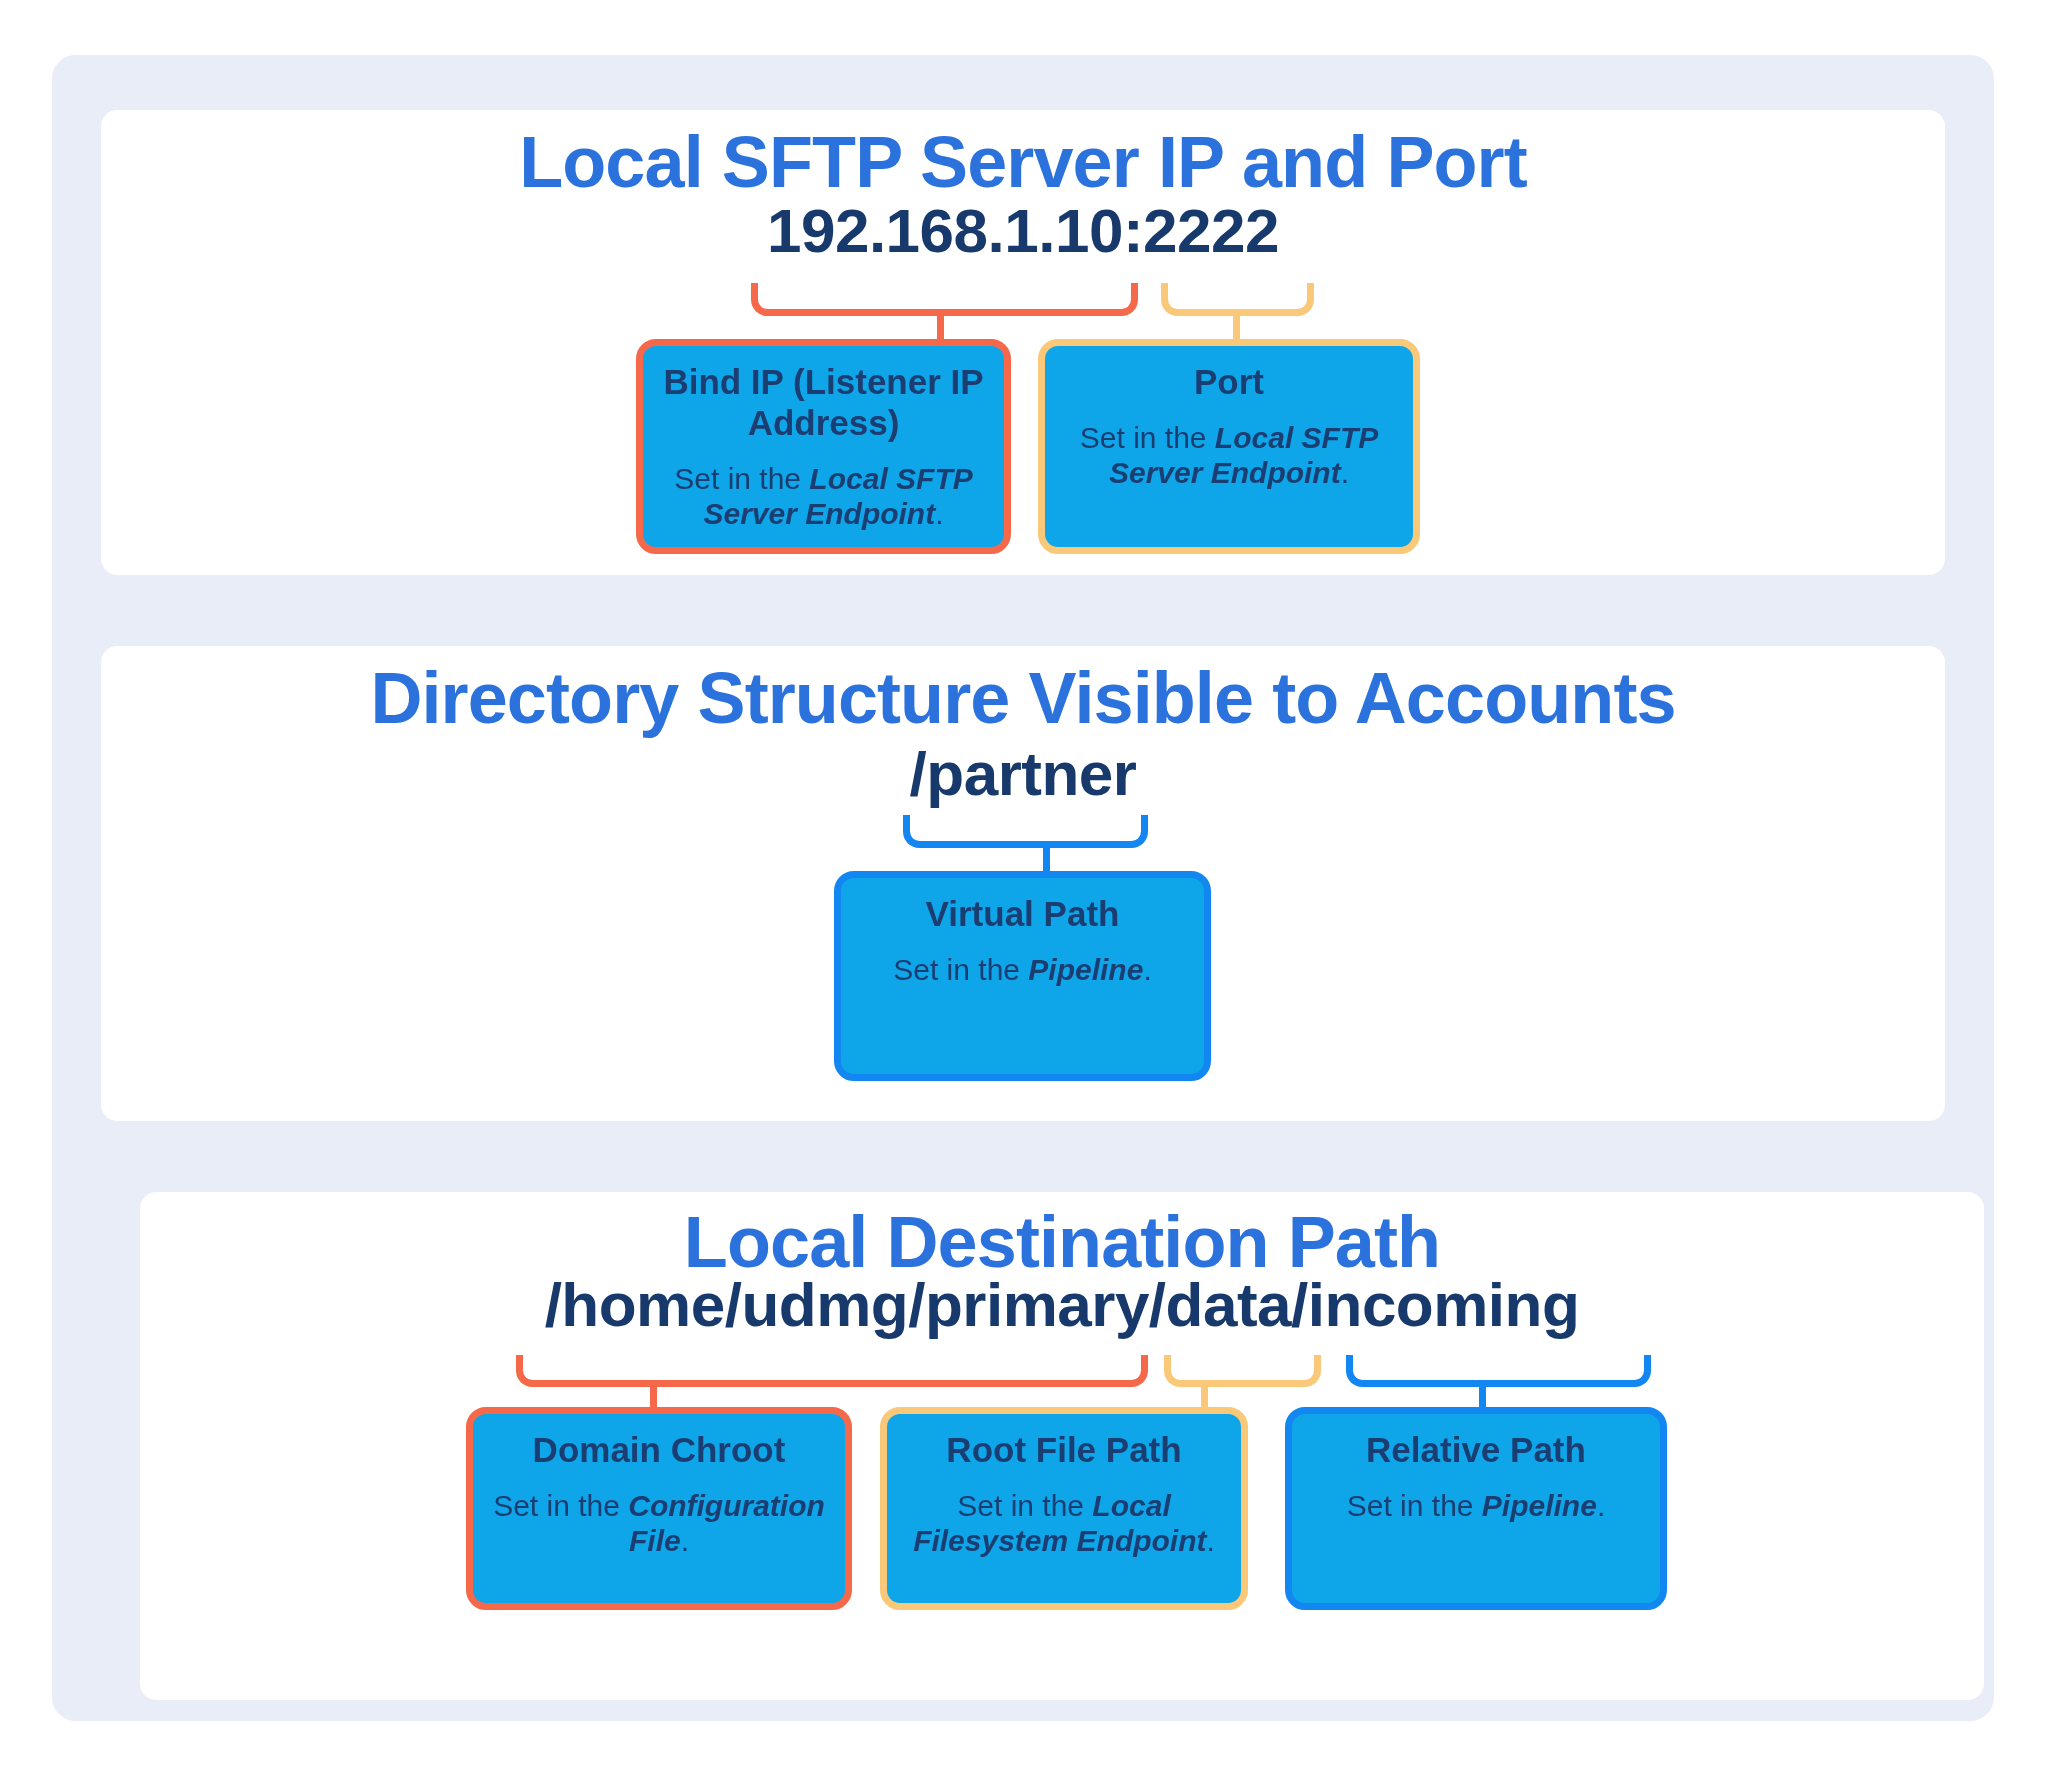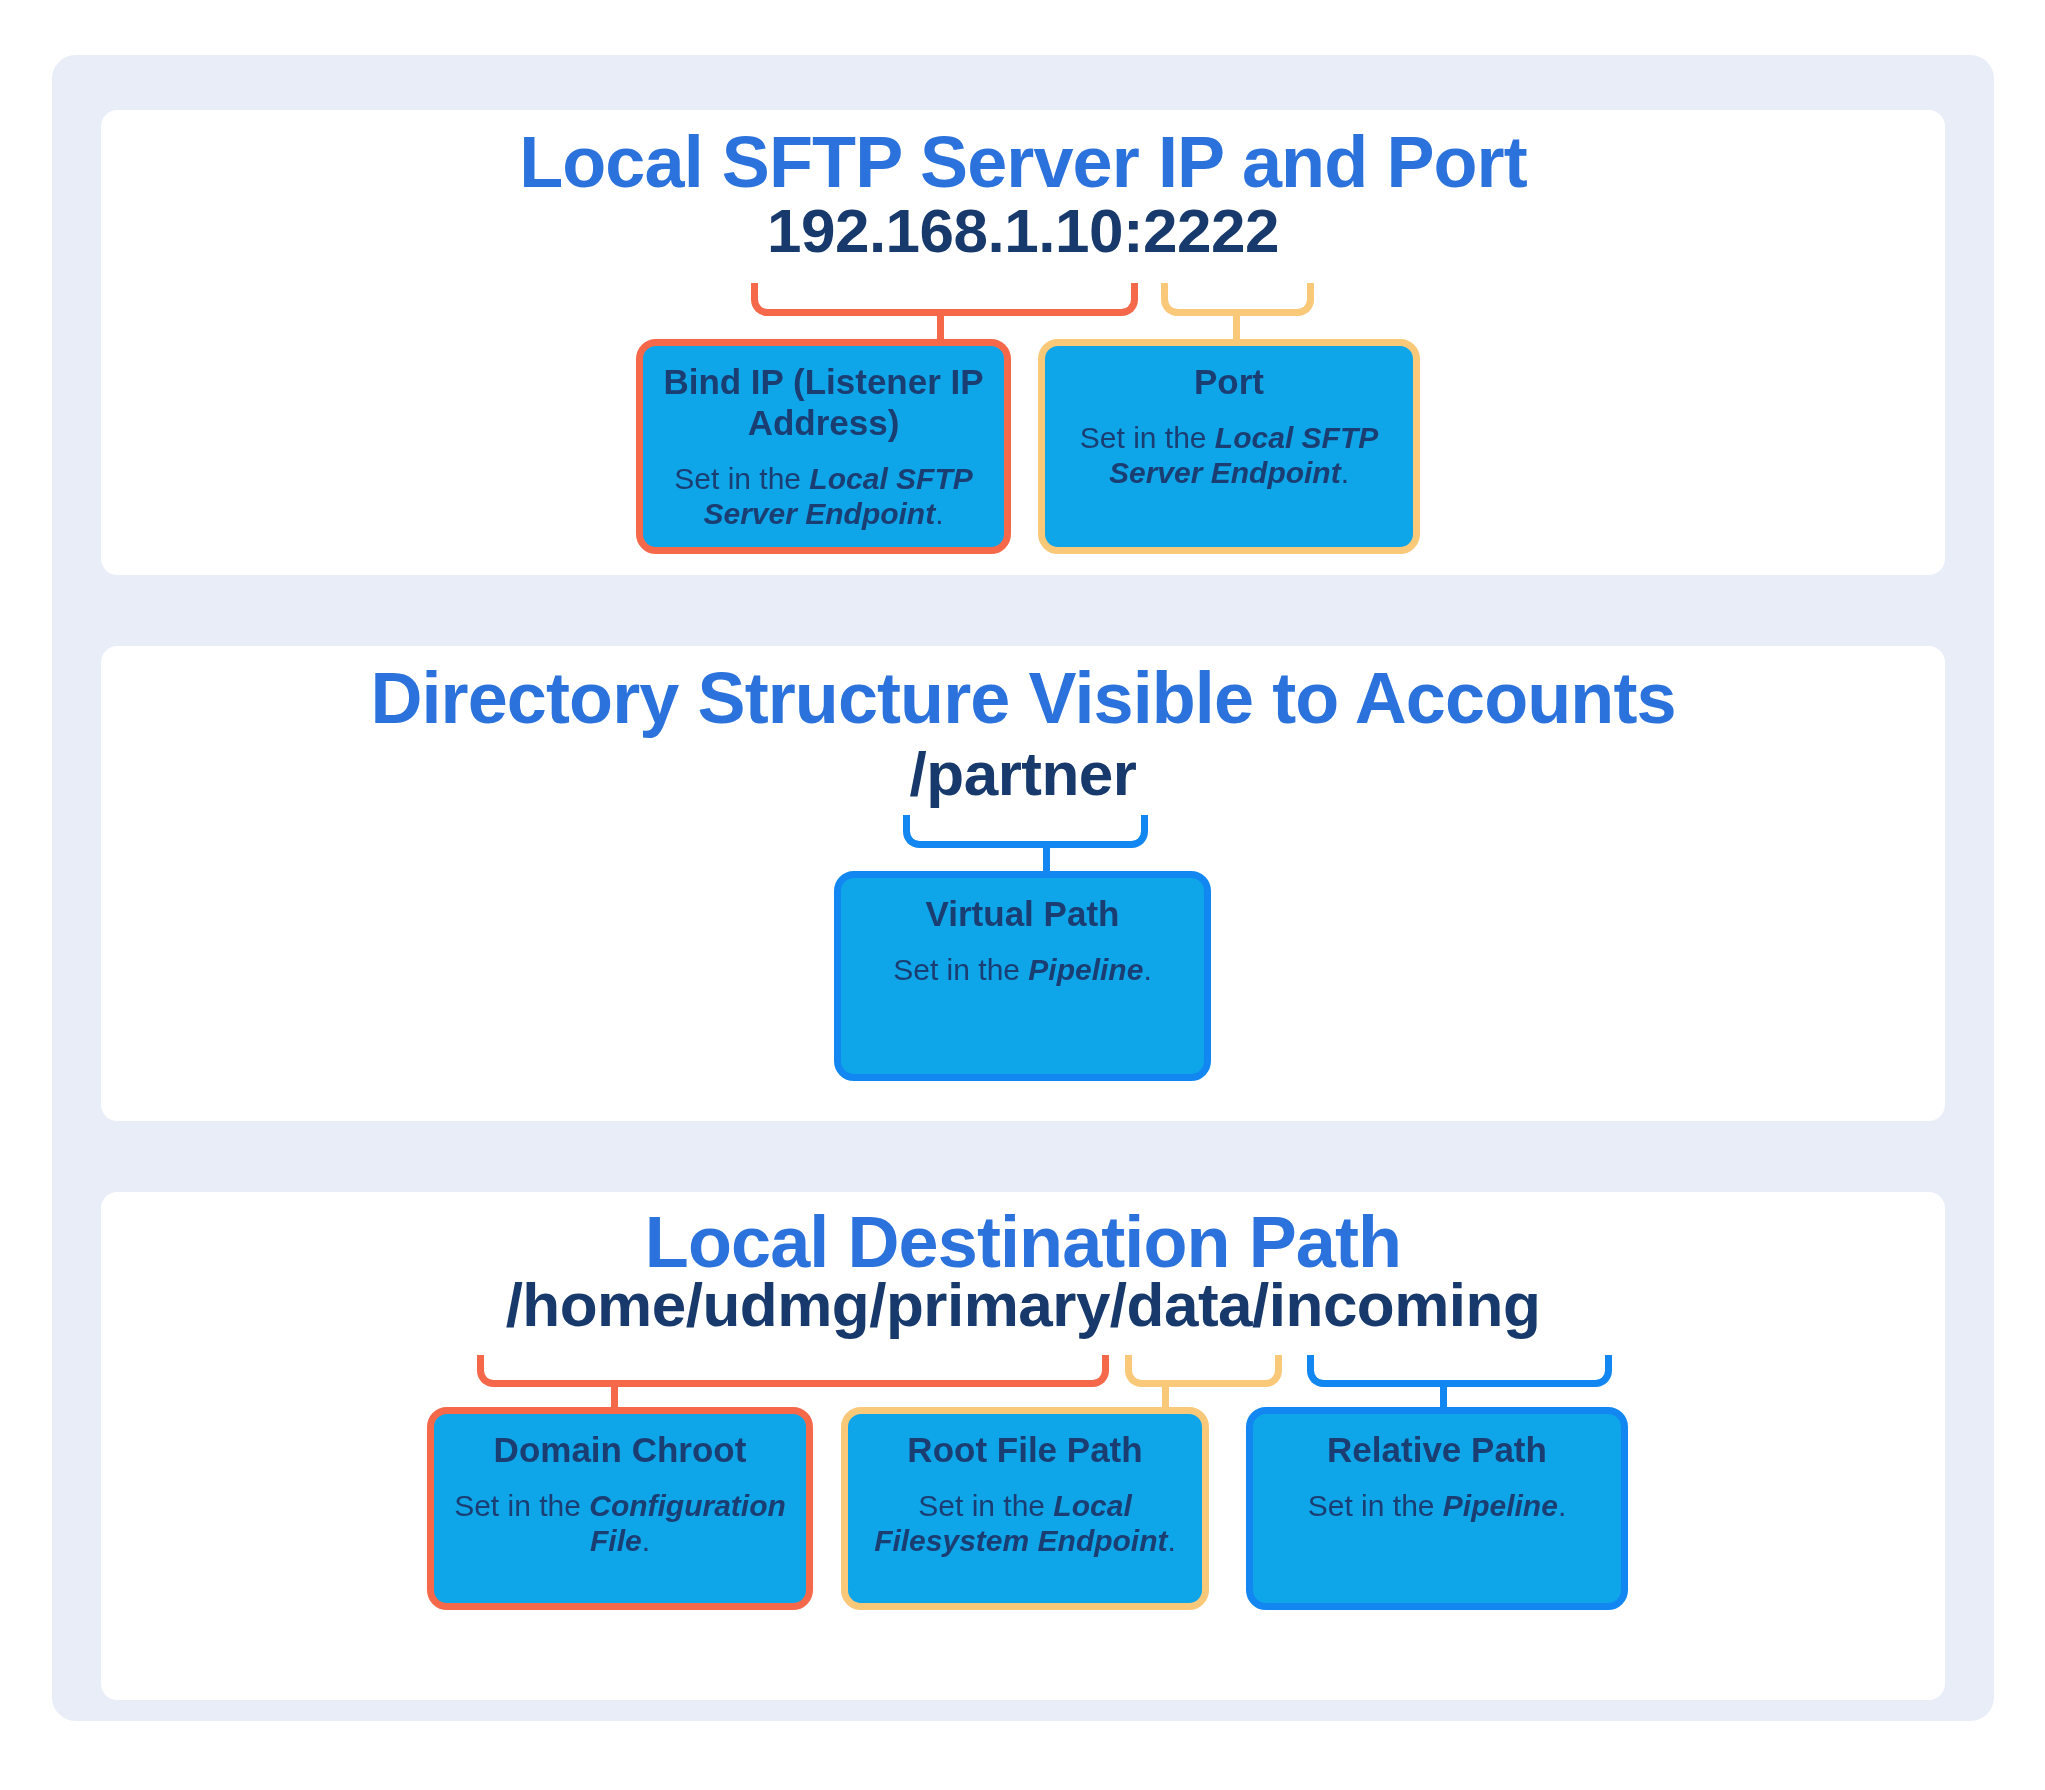--- a/index.html
+++ b/index.html
@@ -24,21 +24,21 @@
   .container{
     position:absolute;left:52px;top:55px;width:1942px;height:1666px;
     background:var(--container_bg);border-radius:23.6px;
   }
   .card{
     position:absolute;left:49px;width:1844px;
     background:var(--card_bg);border-radius:16.4px;
   }
   .card-sftp{top:55px;height:465px;}
   .card-directory{top:591px;height:475px;}
-  .card-destination{top:1137px;height:508px;}
+  .card-destination{top:1137px;height:508px;margin-left:39px;}
 
   .stitle{
     position:absolute;left:0;right:0;text-align:center;
     font-size:72px;font-weight:bold;color:var(--title_blue);
     line-height:1.1;letter-spacing:-0.9px;white-space:nowrap;
   }
   .svalue{
     position:absolute;left:0;right:0;text-align:center;
     font-size:62px;font-weight:700;color:var(--value_navy);
     line-height:1.2;letter-spacing:-0.5px;white-space:nowrap;

